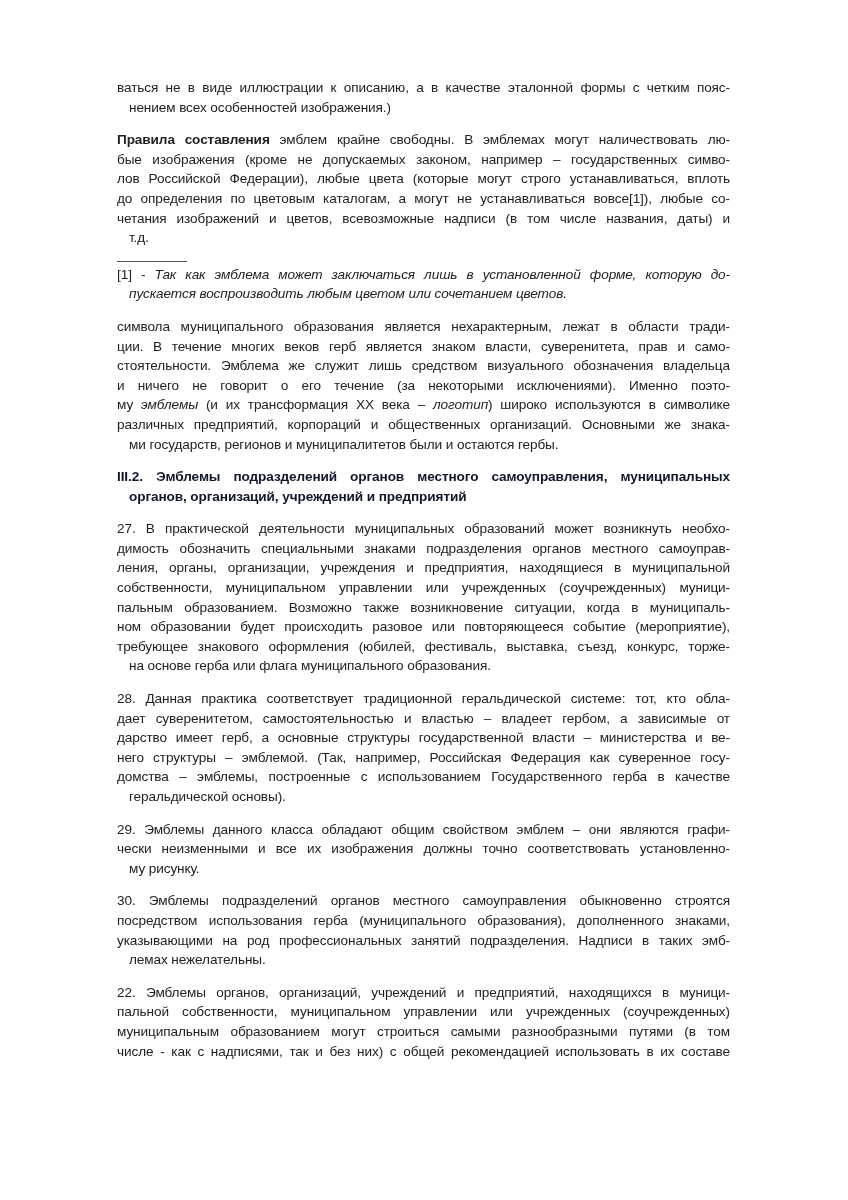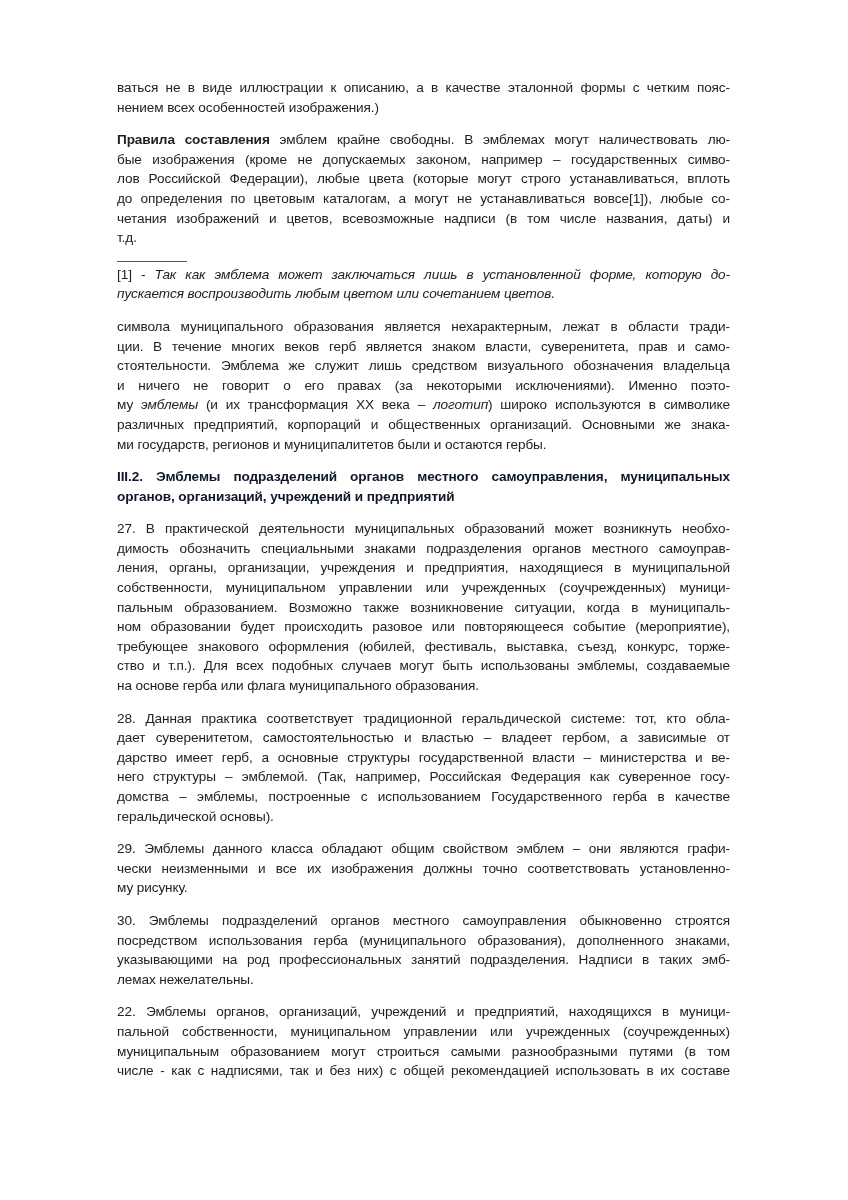--- a/index.html
+++ b/index.html
@@ -21,21 +21,21 @@
     line-height: 19.6px;
     letter-spacing: -0.1px;
   }
   .block { margin: 0 0 13px 0; }
   .line {
     text-align: justify;
     text-align-last: justify;
     text-justify: inter-word;
     white-space: normal;
   }
-  .line.last { text-align-last: left; }
+  .line.last { text-align-last: left; margin-left: 12px; }
   .heading .line { font-weight: bold; color: #0f172a; }
   .footnote .line { }
   .rule {
     width: 70px;
     height: 0;
     border-top: 1.6px solid #555555;
     margin: 6px 0 3px 0;
   }
   .run-b { font-weight: bold; }
   .run-i { font-style: italic; }
@@ -66,38 +66,37 @@
       </div>
       <div class="rule"></div>
       <div class="block footnote">
         <div class="line"><span>[1] - </span><span class="run-i">Так как эмблема может заключаться лишь в установленной форме, которую до-</span></div>
         <div class="line last"><span class="run-i">пускается воспроизводить любым цветом или сочетанием цветов.</span></div>
       </div>
       <div class="block">
         <div class="line"><span>символа муниципального образования является нехарактерным, лежат в области тради-</span></div>
         <div class="line"><span>ции. В течение многих веков герб является знаком власти, суверенитета, прав и само-</span></div>
         <div class="line"><span>стоятельности. Эмблема же служит лишь средством визуального обозначения владельца</span></div>
-        <div class="line"><span>и ничего не говорит о его правах (за некоторыми исключениями). Именно поэто-</span></div>
+        <div class="line"><span>и ничего не говорит о его течение (за некоторыми исключениями). Именно поэто-</span></div>
         <div class="line"><span>му </span><span class="run-i">эмблемы</span><span> (и их трансформация XX века – </span><span class="run-i">логотип</span><span>) широко используются в символике</span></div>
         <div class="line"><span>различных предприятий, корпораций и общественных организаций. Основными же знака-</span></div>
         <div class="line last"><span>ми государств, регионов и муниципалитетов были и остаются гербы.</span></div>
       </div>
       <div class="block heading">
         <div class="line"><span>III.2. Эмблемы подразделений органов местного самоуправления, муниципальных</span></div>
         <div class="line last"><span>органов, организаций, учреждений и предприятий</span></div>
       </div>
       <div class="block">
         <div class="line"><span>27. В практической деятельности муниципальных образований может возникнуть необхо-</span></div>
         <div class="line"><span>димость обозначить специальными знаками подразделения органов местного самоуправ-</span></div>
         <div class="line"><span>ления, органы, организации, учреждения и предприятия, находящиеся в муниципальной</span></div>
         <div class="line"><span>собственности, муниципальном управлении или учрежденных (соучрежденных) муници-</span></div>
         <div class="line"><span>пальным образованием. Возможно также возникновение ситуации, когда в муниципаль-</span></div>
         <div class="line"><span>ном образовании будет происходить разовое или повторяющееся событие (мероприятие),</span></div>
         <div class="line"><span>требующее знакового оформления (юбилей, фестиваль, выставка, съезд, конкурс, торже-</span></div>
-        <div class="line"><span>ство и т.п.). Для всех подобных случаев могут быть использованы эмблемы, создаваемые</span></div>
         <div class="line last"><span>на основе герба или флага муниципального образования.</span></div>
       </div>
       <div class="block">
         <div class="line"><span>28. Данная практика соответствует традиционной геральдической системе: тот, кто обла-</span></div>
         <div class="line"><span>дает суверенитетом, самостоятельностью и властью – владеет гербом, а зависимые от</span></div>
         <div class="line"><span>дарство имеет герб, а основные структуры государственной власти – министерства и ве-</span></div>
         <div class="line"><span>него структуры – эмблемой. (Так, например, Российская Федерация как суверенное госу-</span></div>
         <div class="line"><span>домства – эмблемы, построенные с использованием Государственного герба в качестве</span></div>
         <div class="line last"><span>геральдической основы).</span></div>
       </div>

